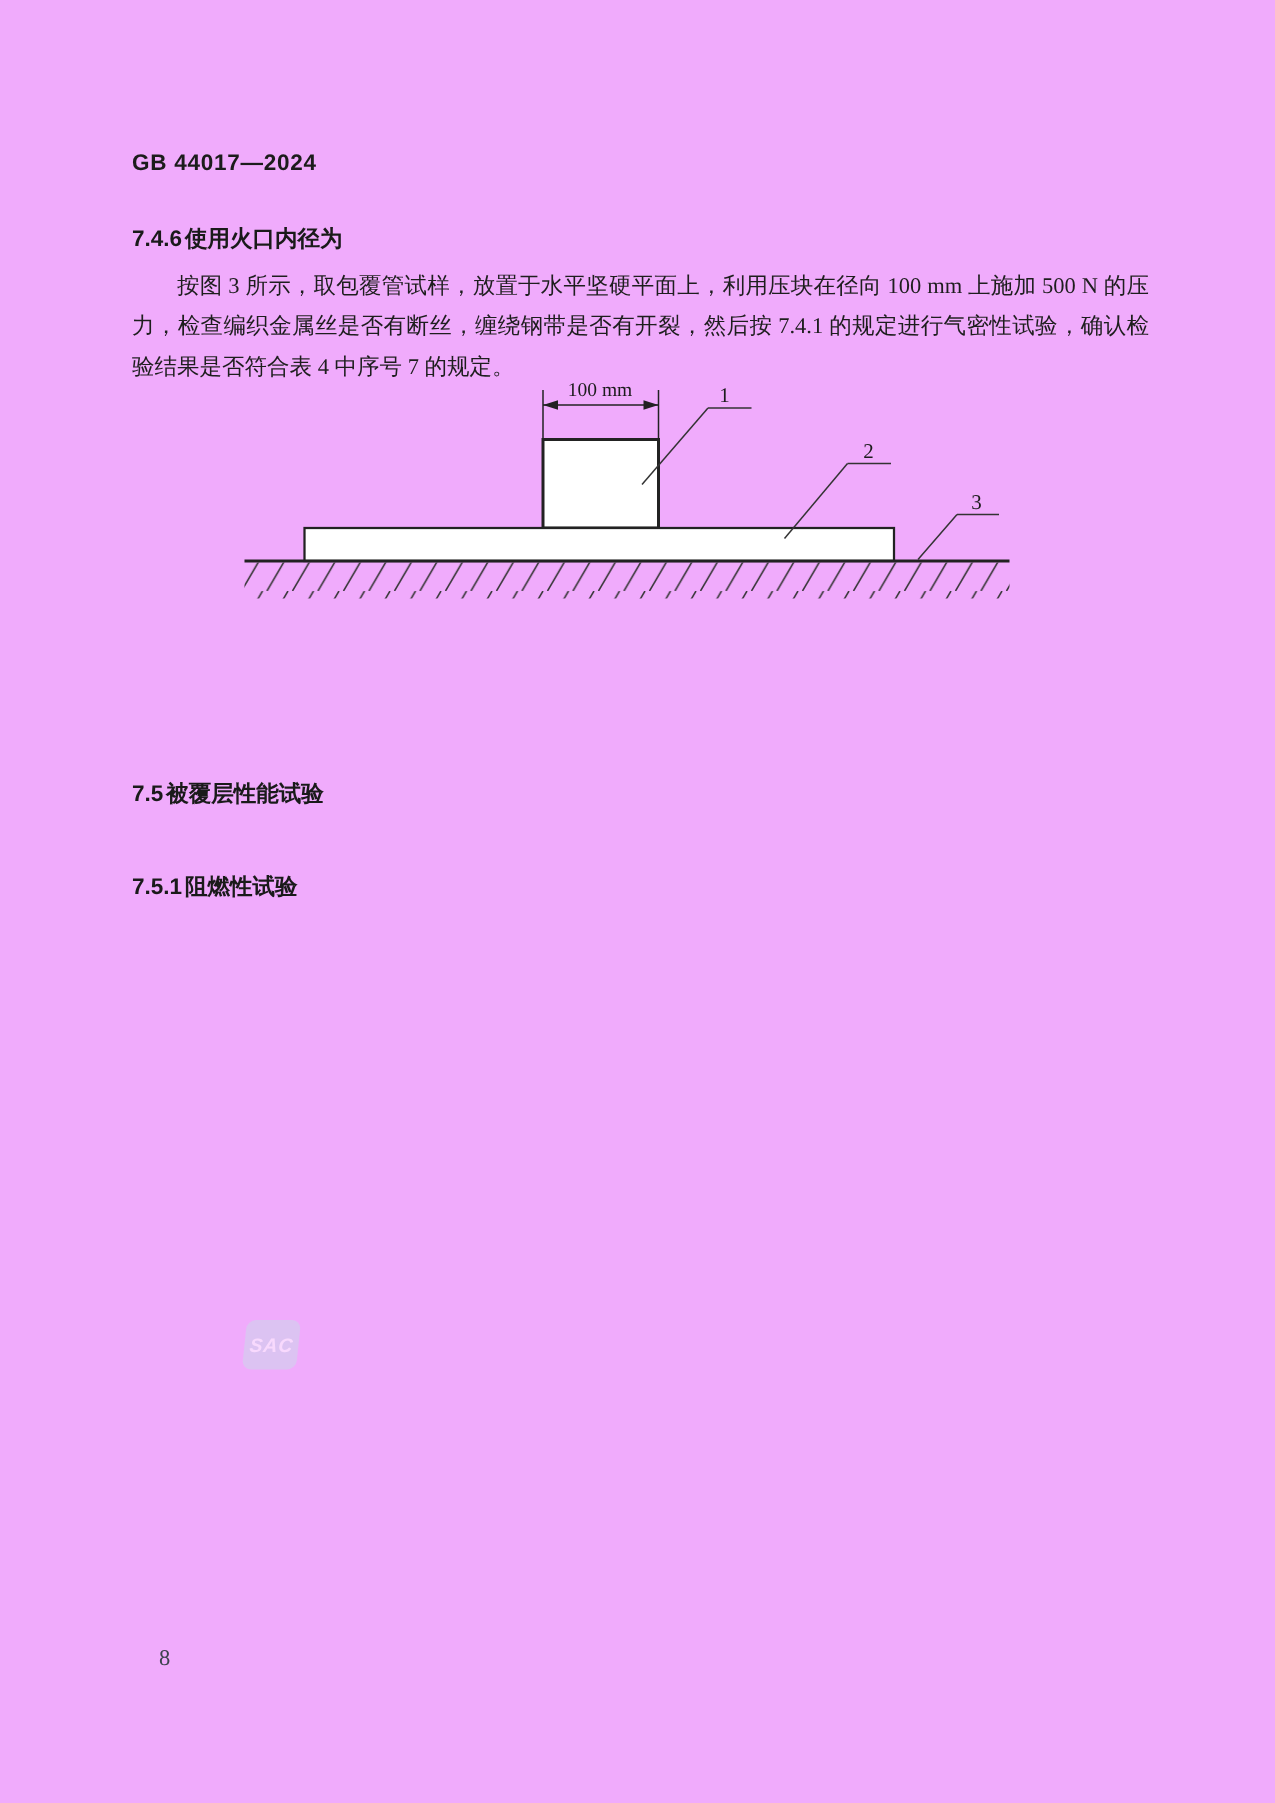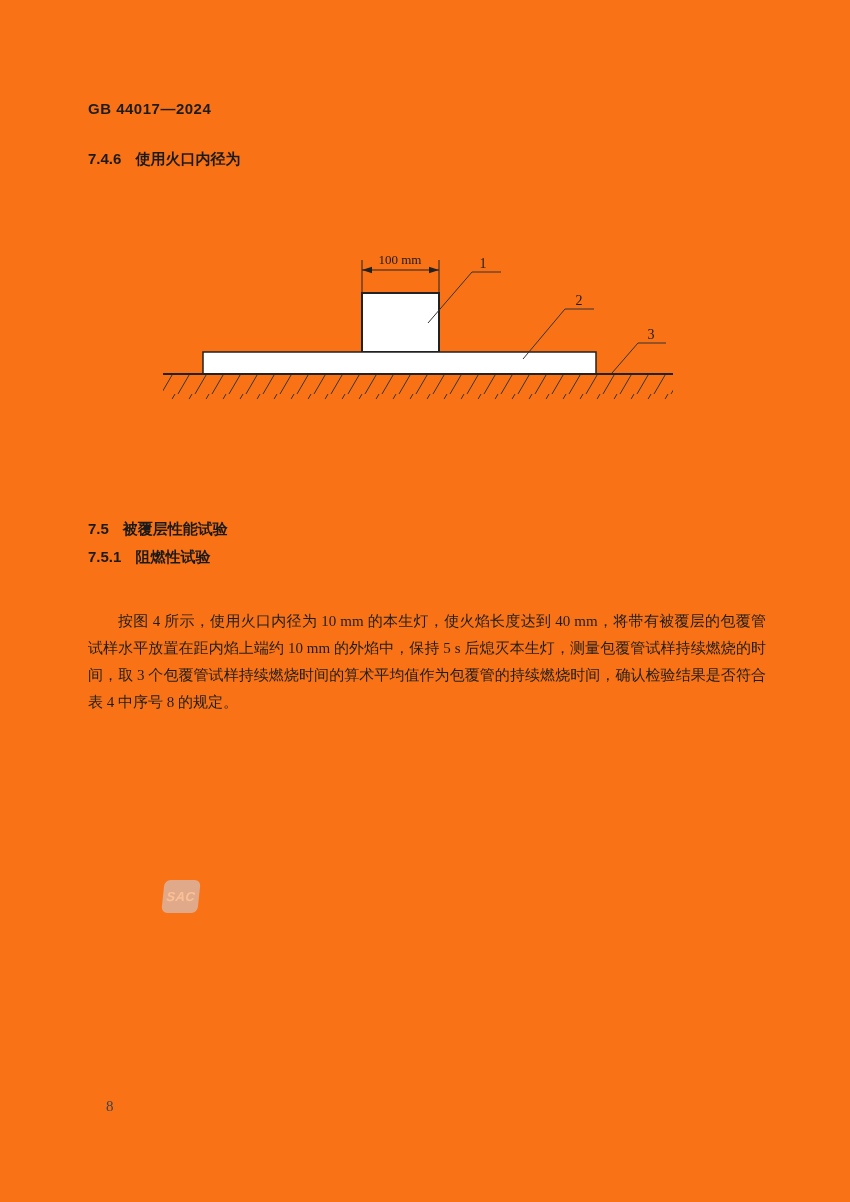--- a/index.html
+++ b/index.html
@@ -1,35 +1,35 @@
 <!DOCTYPE html>
 <html><head>
 <meta charset="utf-8">
 <style>
   html,body{margin:0;padding:0;background:#e8e8e8;}
   .page{
     position:relative;
     width:850px;height:1202px;
     margin:0 auto;
-    background:#f97316;
+    background:#f0abfc;
     font-family:"Liberation Serif","DejaVu Serif",serif;
     color:#1c1c1c;
     overflow:hidden;
   }
   .abs{position:absolute;}
   .std-no{
     left:88px;top:100px;
     font-family:"Liberation Sans","DejaVu Sans",sans-serif;
     font-weight:bold;font-size:15px;letter-spacing:0.5px;
   }
   .heading{
     font-family:"Liberation Sans","DejaVu Sans",sans-serif;
     font-weight:bold;font-size:15px;color:#1a1a1a;
   }
-  .heading .h-num{margin-right:14px;}
+  .heading .h-num{margin-right:2px;}
   .para{
     left:88px;width:678px;
     font-size:15px;line-height:27px;
     text-align:justify;text-justify:inter-ideograph;
     text-indent:2em;color:#1e1e1e;
   }
   .legend{
     left:113px;top:404px;
     font-size:13.5px;line-height:22px;color:#1e1e1e;
   }
@@ -64,20 +64,21 @@
 <body>
 
 <div class="page">
 
   <div class="abs std-no">GB 44017—2024</div>
 
   <div class="abs heading" style="left:88px;top:150px;">
     <span class="h-num">7.4.6</span><span>使用火口内径为</span>
   </div>
 
+  <div class="abs para" style="top:178px;">按图 3 所示，取包覆管试样，放置于水平坚硬平面上，利用压块在径向 100 mm 上施加 500 N 的压力，检查编织金属丝是否有断丝，缠绕钢带是否有开裂，然后按 7.4.1 的规定进行气密性试验，确认检验结果是否符合表 4 中序号 7 的规定。</div>
 
   <svg class="abs" style="left:160px;top:250px;" width="520" height="155" viewBox="0 0 520 155">
     <defs>
       <pattern id="hatch" patternUnits="userSpaceOnUse" width="17" height="24">
         <line x1="1" y1="24" x2="15" y2="0" stroke="#333333" stroke-width="1"></line>
       </pattern>
     </defs>
 
     <g>
       <line x1="202" y1="10" x2="202" y2="43" stroke="#222" stroke-width="1"></line>
@@ -114,25 +115,24 @@
       <text x="491" y="89" font-size="14" text-anchor="middle">3</text>
     </g>
   </svg>
 
 
 
   <div class="abs heading" style="left:88px;top:520px;">
     <span class="h-num">7.5</span><span>被覆层性能试验</span>
   </div>
 
-  <div class="abs heading" style="left:88px;top:548px;">
+  <div class="abs heading" style="left:88px;top:582px;">
     <span class="h-num">7.5.1</span><span>阻燃性试验</span>
   </div>
 
-  <div class="abs para" style="top:608px;">按图 4 所示，使用火口内径为 10 mm 的本生灯，使火焰长度达到 40 mm，将带有被覆层的包覆管试样水平放置在距内焰上端约 10 mm 的外焰中，保持 5 s 后熄灭本生灯，测量包覆管试样持续燃烧的时间，取 3 个包覆管试样持续燃烧时间的算术平均值作为包覆管的持续燃烧时间，确认检验结果是否符合表 4 中序号 8 的规定。</div>
 
   <div class="abs watermark">
     <span>SAC</span>
   </div>
 
   <div class="abs page-number">8</div>
 
 </div>
 
 </body></html>

